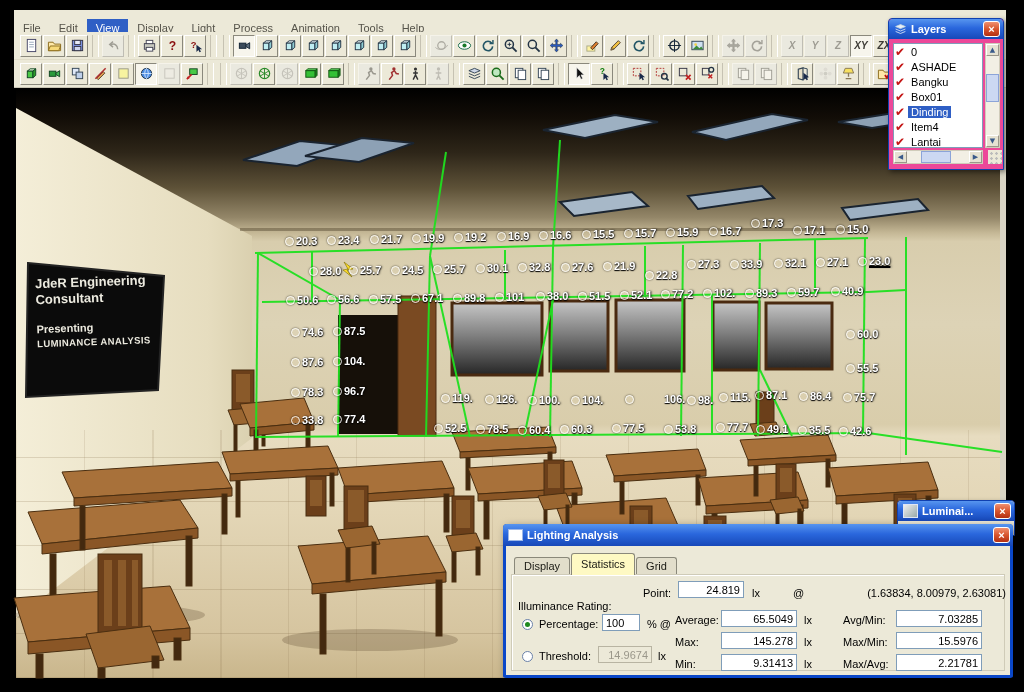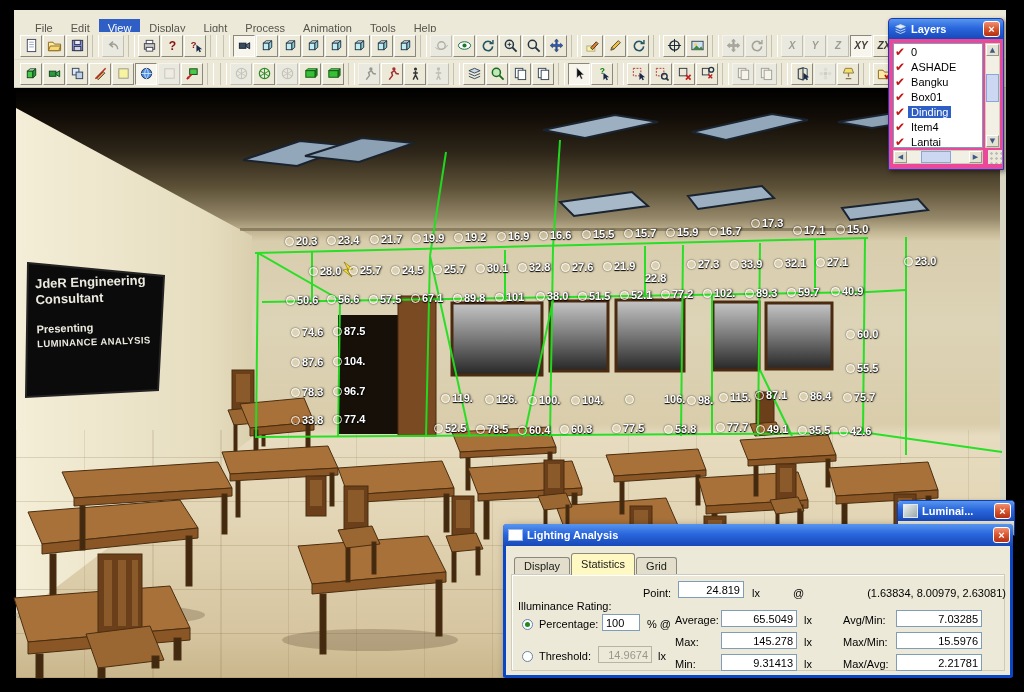--- a/index.html
+++ b/index.html
@@ -1,20 +1,20 @@
 <!DOCTYPE html>
 <html><head>
 <meta charset="utf-8">
 <style>
   html,body{margin:0;padding:0;}
   body{width:1024px;height:692px;background:#000;position:relative;overflow:hidden;
        font-family:"Liberation Sans",sans-serif;-webkit-font-smoothing:antialiased;}
   
   #menubar{position:absolute;left:14px;top:10px;width:992px;height:36px;background:#ece9d8;
-           border-bottom:1px solid #d8d4c4;display:flex;align-items:center;padding-left:12px;box-sizing:border-box;}
+           border-bottom:1px solid #d8d4c4;display:flex;align-items:center;padding-left:0;box-sizing:border-box;}
   .menu-item{padding:3px 9px;font-size:11px;color:#55534a;cursor:default;}
   .menu-item.active{background:#2f5fc5;color:#fff;}
   .toolbar{position:absolute;left:14px;width:992px;height:28px;background:#ece9d8;display:flex;
            align-items:center;padding-left:6px;box-sizing:border-box;overflow:hidden;}
   #tb1{top:32px;border-bottom:1px solid #e0dcc8;}
   #tb2{top:60px;border-bottom:1px solid #c8c4b4;}
   .tb-btn{width:20px;height:20px;flex:0 0 auto;display:flex;align-items:center;justify-content:center;
           background:#ece9d8;border:1px solid;border-color:#fff #8a887c #8a887c #fff;margin-right:1px;}
   .tb-btn.pressed{border-color:#8a887c #fff #fff #8a887c;background:#f7f5ec;}
   .tb-btn.disabled{filter:grayscale(1) opacity(.45);}
@@ -831,41 +831,41 @@
       <b>32.8</b>
     </div>
     <div class="lum" style="left: 568px; top: 269px;">
       <i></i>
       <b>27.6</b>
     </div>
     <div class="lum" style="left: 610px; top: 268px;">
       <i></i>
       <b>21.9</b>
     </div>
-    <div class="lum" style="left: 652px; top: 269px; flex-direction: column;">
+    <div class="lum" style="left: 652px; top: 277px;">
       <i></i>
       <b>22.8</b>
     </div>
     <div class="lum" style="left: 694px; top: 266px;">
       <i></i>
       <b>27.3</b>
     </div>
     <div class="lum" style="left: 737px; top: 266px;">
       <i></i>
       <b>33.9</b>
     </div>
     <div class="lum" style="left: 781px; top: 265px;">
       <i></i>
       <b>32.1</b>
     </div>
     <div class="lum" style="left: 823px; top: 264px;">
       <i></i>
       <b>27.1</b>
     </div>
-    <div class="lum" style="left: 911px; top: 263px;">
+    <div class="lum" style="left: 865px; top: 263px; text-decoration: underline;">
       <i></i>
       <b>23.0</b>
     </div>
     <div class="lum" style="left: 293px; top: 302px;">
       <i></i>
       <b>50.6</b>
     </div>
     <div class="lum" style="left: 334px; top: 301px;">
       <i></i>
       <b>56.6</b>

